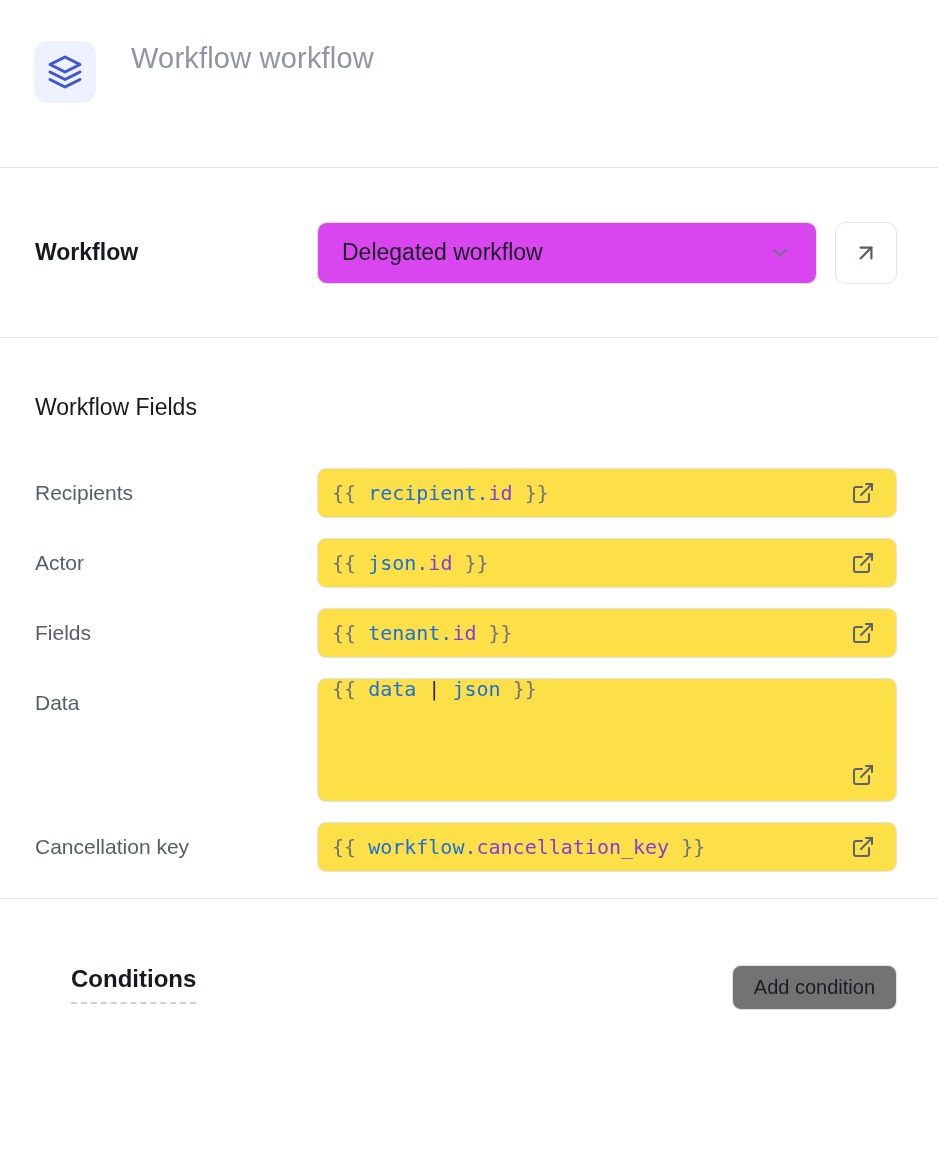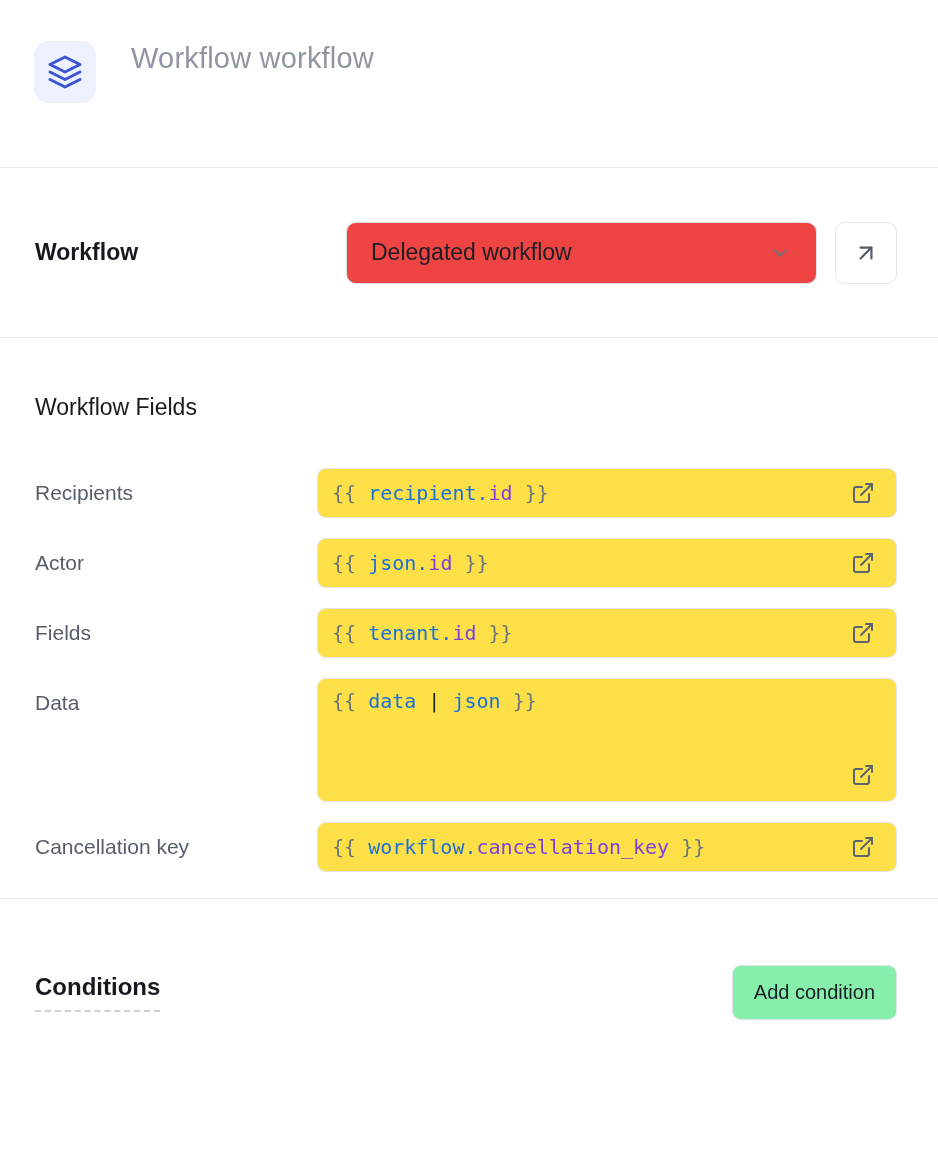--- a/index.html
+++ b/index.html
@@ -66,27 +66,26 @@
   .row-label-bold{
     font-size:23px;
     font-weight:700;
     color:var(--heading);
   }
   .select{
     position:relative;
     width:556px;height:62px;
     border:1px solid var(--border-strong);
     border-radius:10px;
-    background:#ef4444;
+    background:#d946ef;
     display:flex;align-items:center;
     padding:0 56px 0 24px;
     font-size:23px;
     color:#1b1e24;
     cursor:pointer;
-    margin-left:29px;
   }
   .select .chev{position:absolute;right:25px;top:50%;transform:translateY(-50%);}
   .icon-btn-lg{
     width:62px;height:62px;
     margin-left:18px;
     border:1px solid var(--border);
     border-radius:10px;
     background:#fff;
     display:flex;align-items:center;justify-content:center;
     cursor:pointer;
@@ -120,55 +119,55 @@
     display:flex;align-items:center;
     padding:0 50px 0 14px;
     font-family:"DejaVu Sans Mono", monospace;
     font-size:20px;
     line-height:1;
     white-space:pre;
   }
   .field-input.tall{
     height:124px;
     align-items:flex-start;
-    padding-top:12px;
   }
   .expand-btn{
     position:absolute;
     right:13px;top:50%;
     transform:translateY(-50%);
     background:none;border:none;cursor:pointer;
     width:26px;height:26px;
     display:flex;align-items:center;justify-content:center;
     padding:0;
   }
   .field-input.tall .expand-btn{top:auto;bottom:13px;transform:none;}
   .t-delim{color:var(--code-gray);}
   .t-var{color:var(--code-blue);}
   .t-prop{color:var(--code-purple);}
   .t-op{color:var(--code-dark);}
 
   
   .section-conditions{
     display:flex;
-    align-items:center;
+    align-items:flex-start;
     justify-content:space-between;
     padding:66px 41px 0 35px;
+    margin-left:36px;
   }
   .cond-heading{
     font-size:24px;
     font-weight:700;
     color:var(--heading);
     border-bottom:2px dashed #ccd0d7;
     padding-bottom:9px;
   }
   .add-btn{
-    height:55px;
+    height:45px;
     padding:0 21px;
-    background:#86efac;
+    background:#737373;
     border:1px solid #dfe2e7;
     border-radius:9px;
     font-family:"Liberation Sans", sans-serif;
     font-size:20px;
     font-weight:500;
     color:#1a1d24;
     cursor:pointer;
   }
 </style>
 </head>

